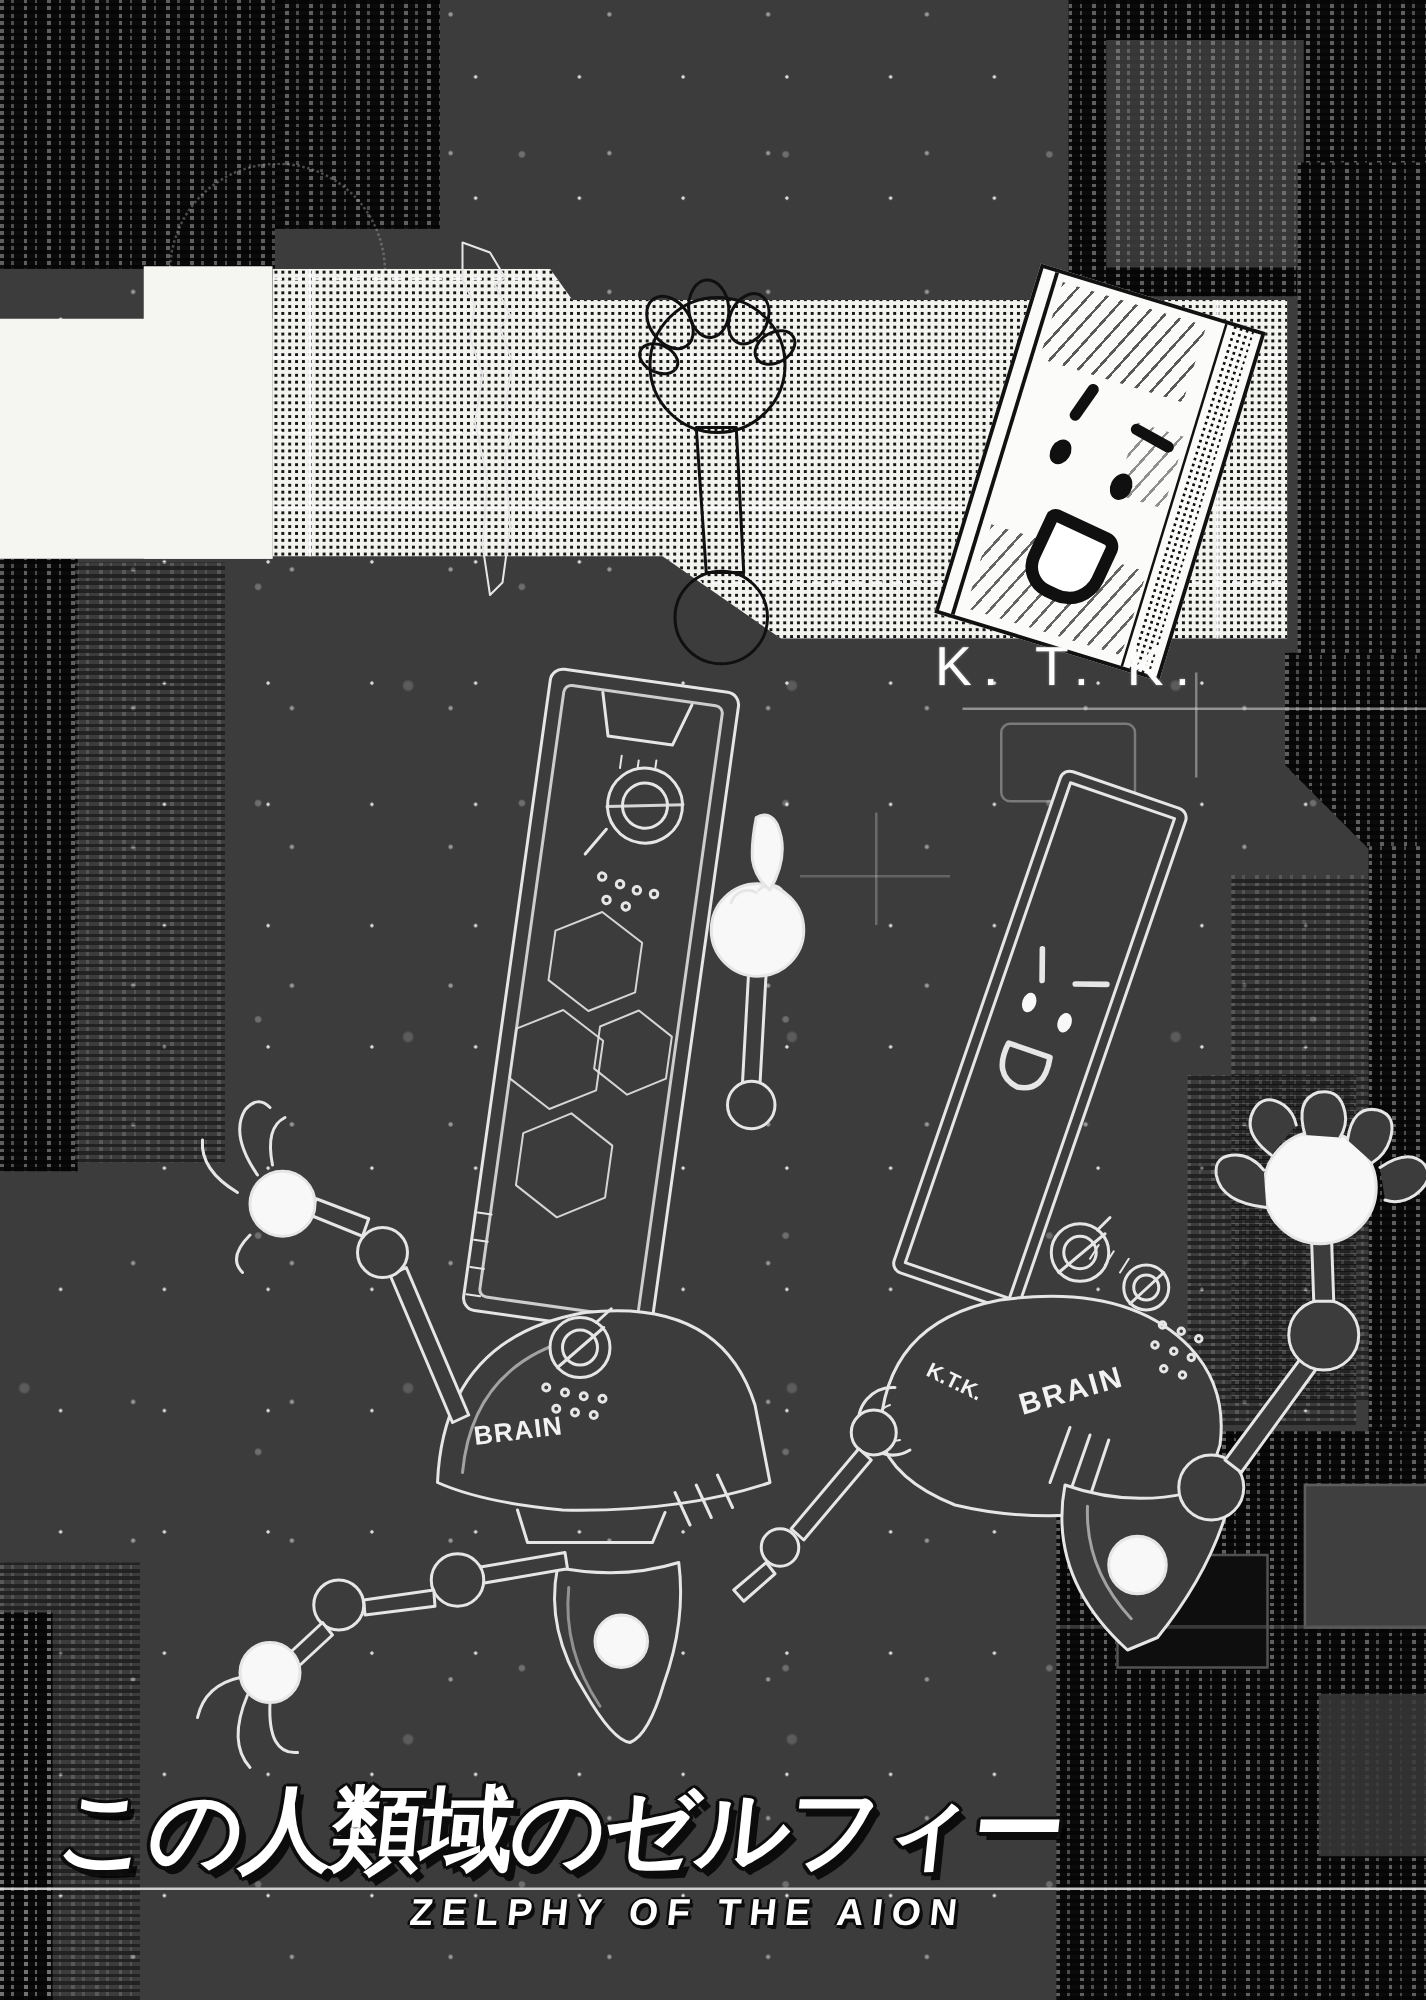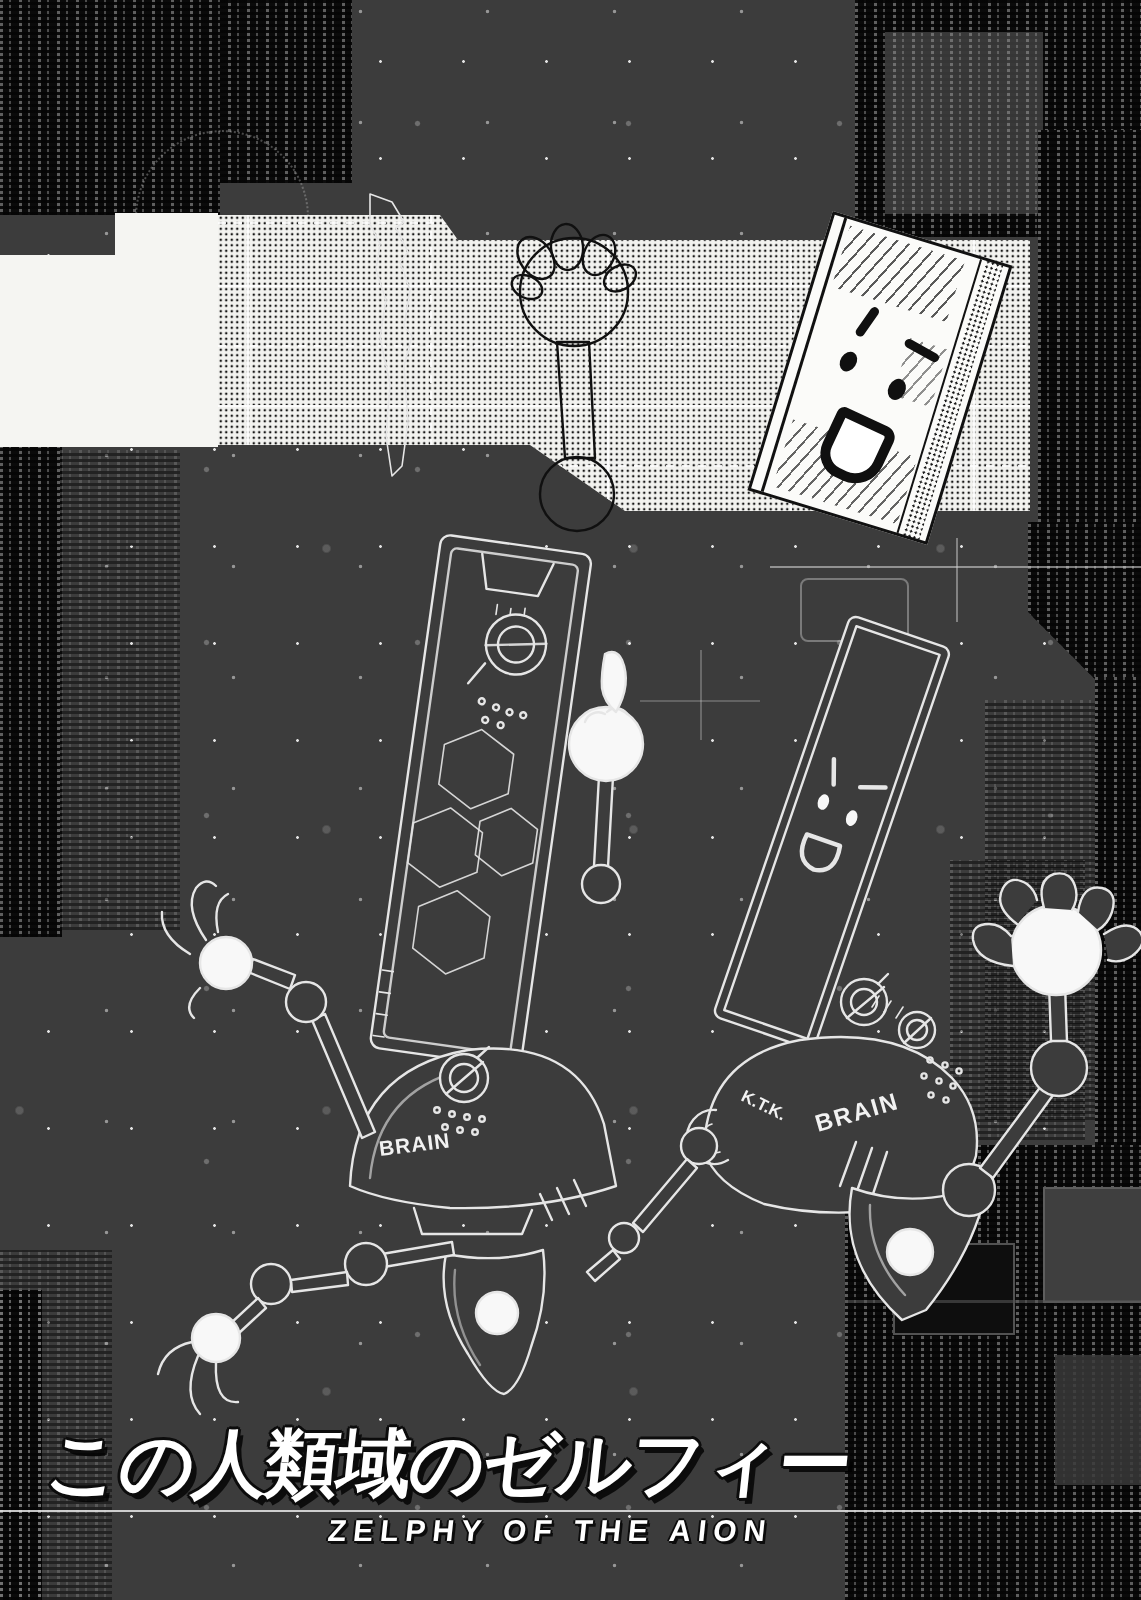--- a/index.html
+++ b/index.html
@@ -318,18 +318,19 @@
     <div class="hatch" style="right:34px;top:96px;width:40px;height:60px;opacity:.5;"></div>
     <div>
       <div class="m-brow" style="left:58px;top:76px;width:9px;height:34px;border-radius:5px;transform:rotate(18deg);"></div>
       <div class="m-brow" style="left:104px;top:100px;width:38px;height:9px;border-radius:5px;transform:rotate(12deg);"></div>
       <div class="m-eye" style="left:48px;top:126px;width:16px;height:21px;border-radius:50%;transform:rotate(15deg);"></div>
       <div class="m-eye" style="left:102px;top:138px;width:17px;height:22px;border-radius:50%;transform:rotate(10deg);"></div>
       <div class="m-mouth"></div>
     </div>
   </div>
 
+  <div class="abs credit">K. T. K.</div>
 
   <div class="abs divider"></div>
   <div class="abs title-jp">この人類域のゼルフィー</div>
   <div class="abs title-en">ZELPHY OF THE AION</div>
 
 </div>
 
 </body></html>

